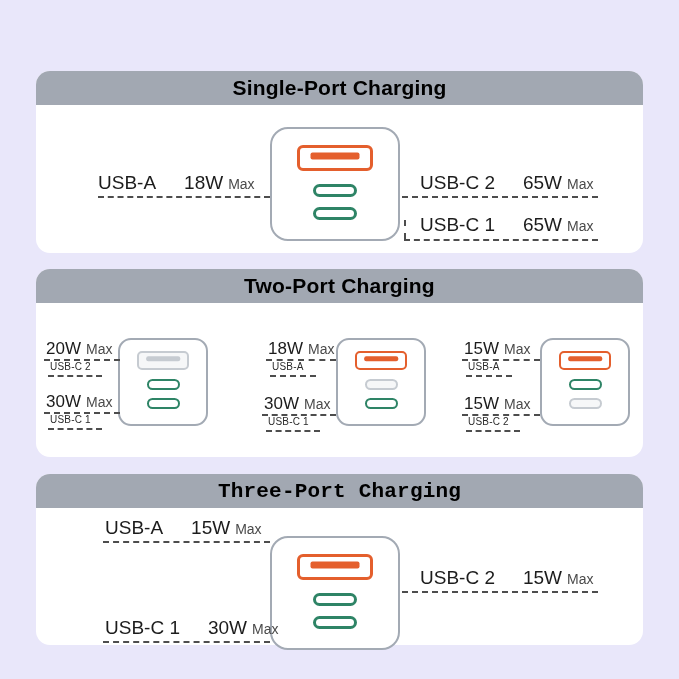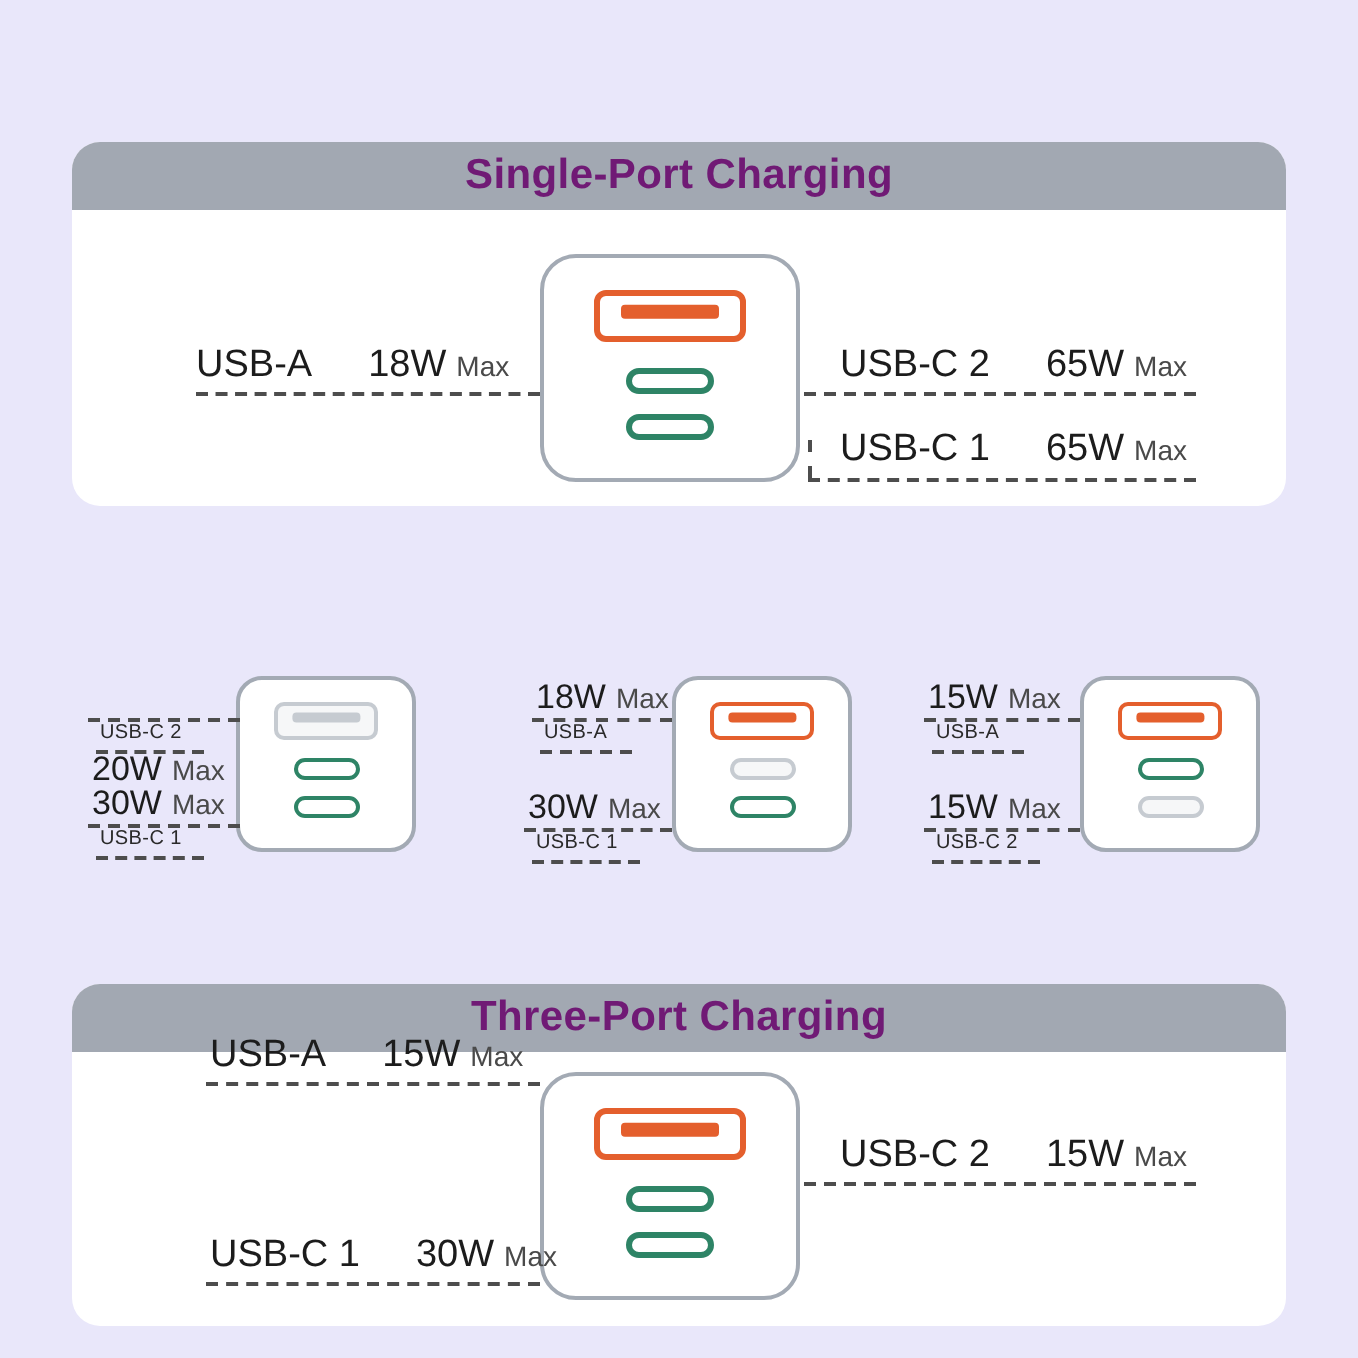--- a/index.html
+++ b/index.html
@@ -7,21 +7,21 @@
   body { font-family:"Liberation Sans", sans-serif; }
 
   .canvas { position:relative; width:679px; height:679px; background:var(--background,#E9E7FA); overflow:hidden; margin:0 auto; }
 
   .title { position:absolute; top:16px; left:0; width:100%; text-align:center;
            font-size:31px; font-weight:700; color:var(--title-text,#1B2A4E); letter-spacing:.2px; }
 
   .panel { position:absolute; left:36px; width:607px; background:var(--panel,#fff); border-radius:14px; }
   .phead { height:34px; background:var(--header-bar,#A2A8B2); border-radius:14px 14px 0 0;
            display:flex; align-items:center; justify-content:center; }
-  .phead span { color:#701a75; font-weight:700; font-size:21px; letter-spacing:.2px; }
+  .phead span { color:#000000; font-weight:700; font-size:21px; letter-spacing:.2px; }
 
   .charger { position:absolute; background:#fff; border:2px solid #A3AAB4;
              display:flex; flex-direction:column; align-items:center; }
   .charger.lg { width:130px; height:114px; border-radius:18px; padding-top:16px; }
   .charger.sm { width:90px;  height:88px;  border-radius:13px; padding-top:11px; }
 
   .port-a { position:relative; border:3px solid var(--usb-a-active,#E45F2D); border-radius:6px; background:#fff; }
   .lg .port-a { width:76px; height:26px; margin-bottom:13px; }
   .sm .port-a { width:52px; height:19px; border-width:2.5px; border-radius:5px; margin-bottom:9px; }
   .port-a .bar { position:absolute; left:50%; top:40%; transform:translate(-50%,-50%);
@@ -90,29 +90,34 @@
   <div class="lbl" style="left:420px;top:214px;">
     <span>USB-C 1</span>
     <span class="wg">
         <span class="watt">65W</span>
         <span class="max">Max</span>
       </span>
   </div>
   <div class="dlv" style="left:404px;top:220px;height:19px;"></div>
   <div class="dl" style="left:404px;top:239px;width:194px;"></div>
 
+  <section class="panel" style="top:269px;height:188px;">
+    <div class="phead">
+      <span>Two-Port Charging</span>
+    </div>
+  </section>
 
   <div class="charger sm" style="left:118px;top:338px;">
     <div class="port-a off">
         <div class="bar"></div>
       </div>
     <div class="port-c"></div>
     <div class="port-c"></div>
   </div>
-  <div class="lbl2" style="left:46px;top:339px;margin-top:36px;">
+  <div class="lbl2" style="left:46px;top:339px;">
     <span>20W</span>
     <span class="max">Max</span>
   </div>
   <div class="dl" style="left:44px;top:359px;width:76px;"></div>
   <div class="pname2" style="left:50px;top:361px;">USB-C 2</div>
   <div class="dl" style="left:48px;top:375px;width:54px;"></div>
 
   <div class="lbl2" style="left:46px;top:392px;">
     <span>30W</span>
     <span class="max">Max</span>
@@ -160,21 +165,21 @@
   <div class="dl" style="left:466px;top:375px;width:46px;"></div>
 
   <div class="lbl2" style="left:464px;top:394px;">
     <span>15W</span>
     <span class="max">Max</span>
   </div>
   <div class="dl" style="left:462px;top:414px;width:78px;"></div>
   <div class="pname2" style="left:468px;top:416px;">USB-C 2</div>
   <div class="dl" style="left:466px;top:430px;width:54px;"></div>
 
-  <section class="panel" style="top:492px;height:171px;">
+  <section class="panel" style="top:474px;height:171px;font-family:Liberation Mono, monospace;">
     <div class="phead">
       <span>Three-Port Charging</span>
     </div>
   </section>
 
   <div class="charger lg" style="left:270px;top:536px;">
     <div class="port-a">
         <div class="bar"></div>
       </div>
     <div class="port-c"></div>

